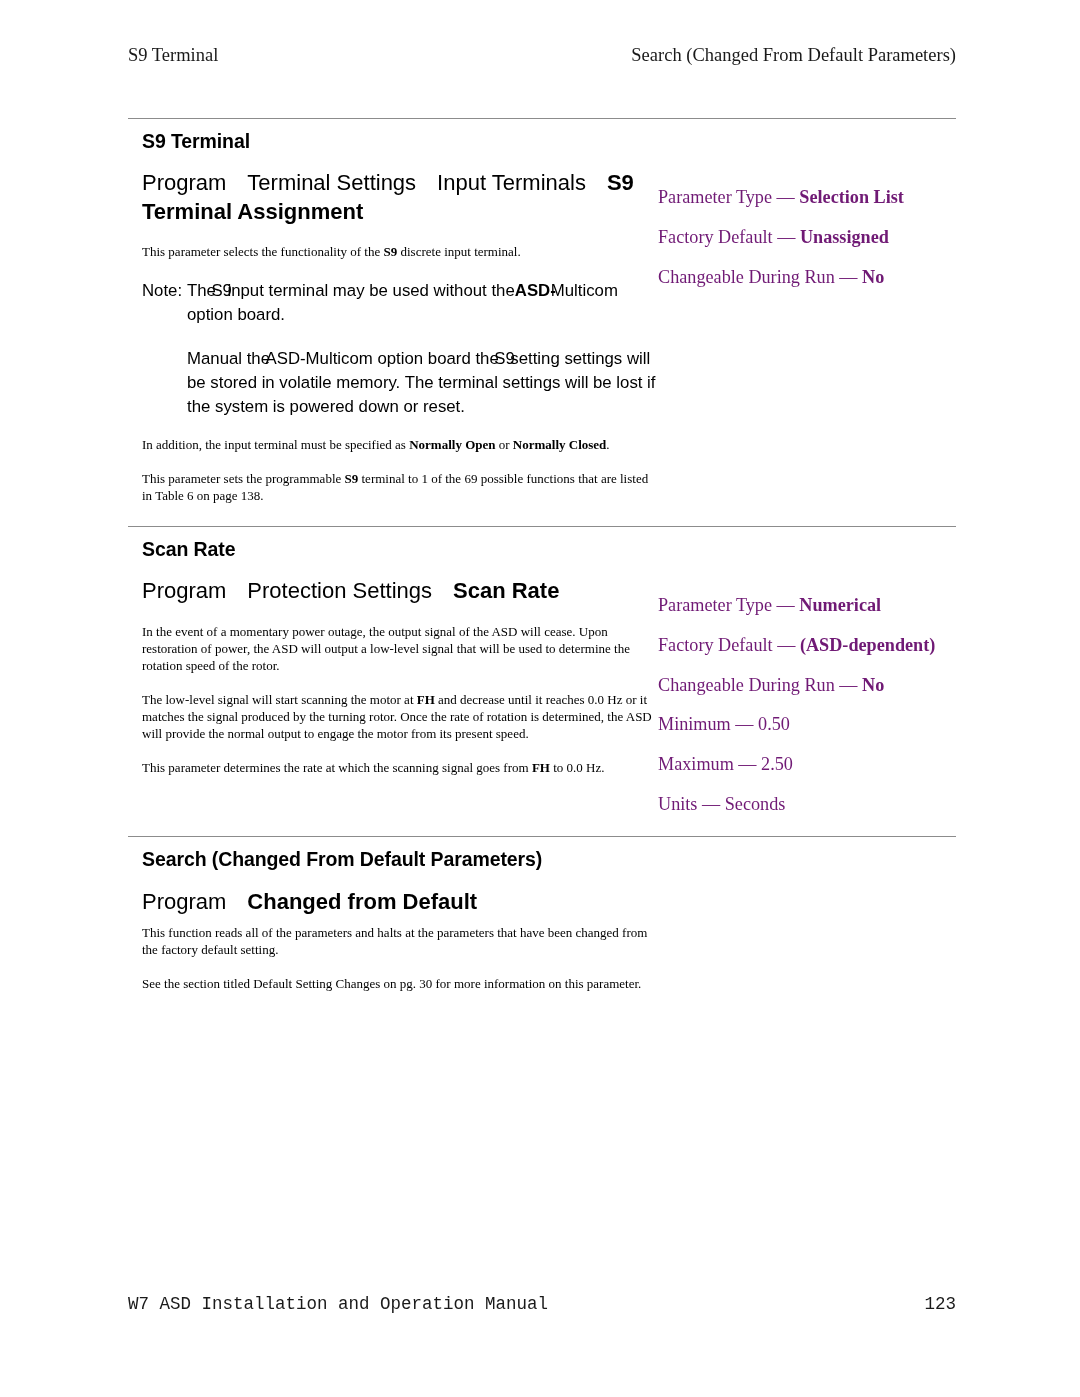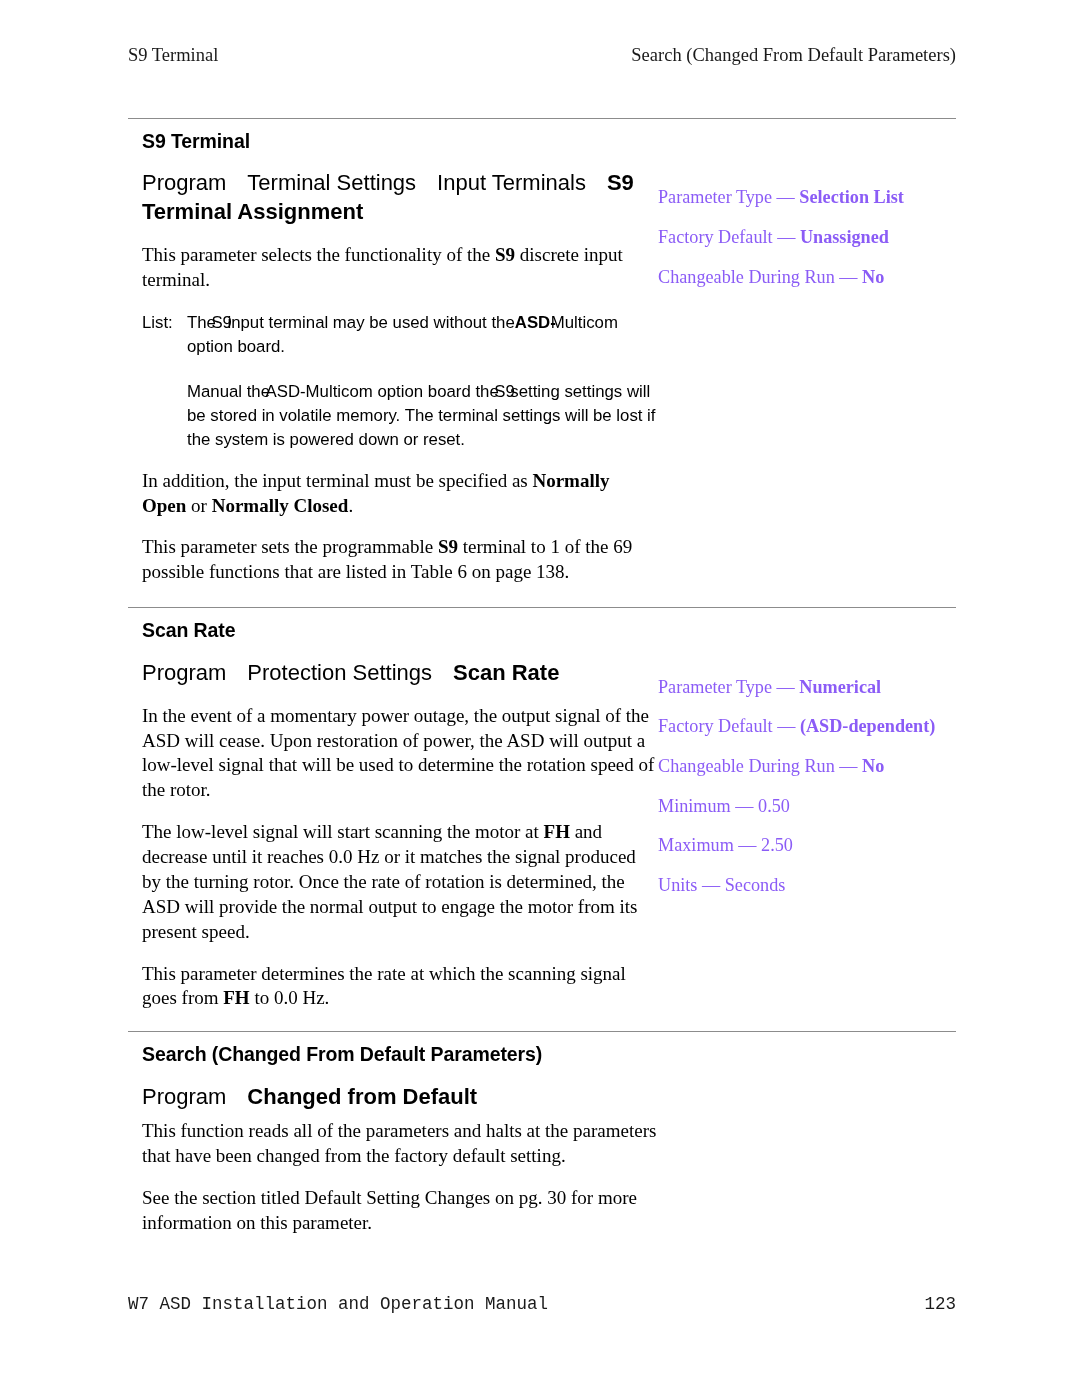--- a/index.html
+++ b/index.html
@@ -85,21 +85,21 @@
     line-height: 1.28;
     margin: 16px 0 0 14px;
     color: #000;
   }
   .crumb .sep { display: inline-block; width: 21px; }
   .crumb .b { font-weight: bold; }
 
   
   p.body {
     font-family: "Liberation Serif", "DejaVu Serif", serif;
-    font-size: 19px;
+    font-size: 13px;
     line-height: 1.31;
     margin: 17px 0 0 14px;
     color: #000;
   }
   .b { font-weight: bold; }
 
   
   .note {
     font-family: "Liberation Sans", "DejaVu Sans", sans-serif;
     font-size: 16.8px;
@@ -121,21 +121,21 @@
     overflow: visible;
     white-space: nowrap;
   }
   .nospace { margin-left: -4.5px; }
 
   
   .facts {
     font-family: "Liberation Serif", "DejaVu Serif", serif;
     font-size: 18.2px;
     line-height: 1.3;
-    color: #8b5cf6;
+    color: #701a75;
   }
   .facts .row { margin-bottom: 16px; }
   .facts .row:last-child { margin-bottom: 0; }
   .facts .val-b { font-weight: bold; }
 </style>
 </head>
 <body>
 
 <div class="page">
 
@@ -153,21 +153,21 @@
       <div class="band">
         <div class="left">
 
           <div class="crumb">
             <span>Program</span><span class="sep"></span><span>Terminal Settings</span><span class="sep"></span><span>Input Terminals</span><span class="sep"></span><span class="b">S9 Terminal Assignment</span>
           </div>
 
           <p class="body"><span>This parameter selects the functionality of the </span><span class="b">S9</span><span> discrete input terminal.</span></p>
 
           <div class="note">
-            <span class="lbl">List:</span>
+            <span class="lbl">Note:</span>
             <p><span>The</span><span class="nospace">S9</span><span class="nospace">input terminal may be used without the</span><span class="overlap b">ASD-</span><span style="display:inline-block;width:36px"></span><span>Multicom option board.</span></p>
             <p><span>Manual the</span><span class="nospace">ASD-Multicom</span> <span>option board the</span><span class="nospace">S9</span><span class="nospace">setting</span> <span>settings will be stored in volatile memory. The terminal settings will be lost if the system is powered down or reset.</span></p>
           </div>
 
           <p class="body"><span>In addition, the input terminal must be specified as </span><span class="b">Normally Open</span><span> or </span><span class="b">Normally Closed</span><span>.</span></p>
 
           <p class="body"><span>This parameter sets the programmable </span><span class="b">S9</span><span> terminal to 1 of the 69 possible functions that are listed in Table 6 on page 138.</span></p>
 
         </div>
 

